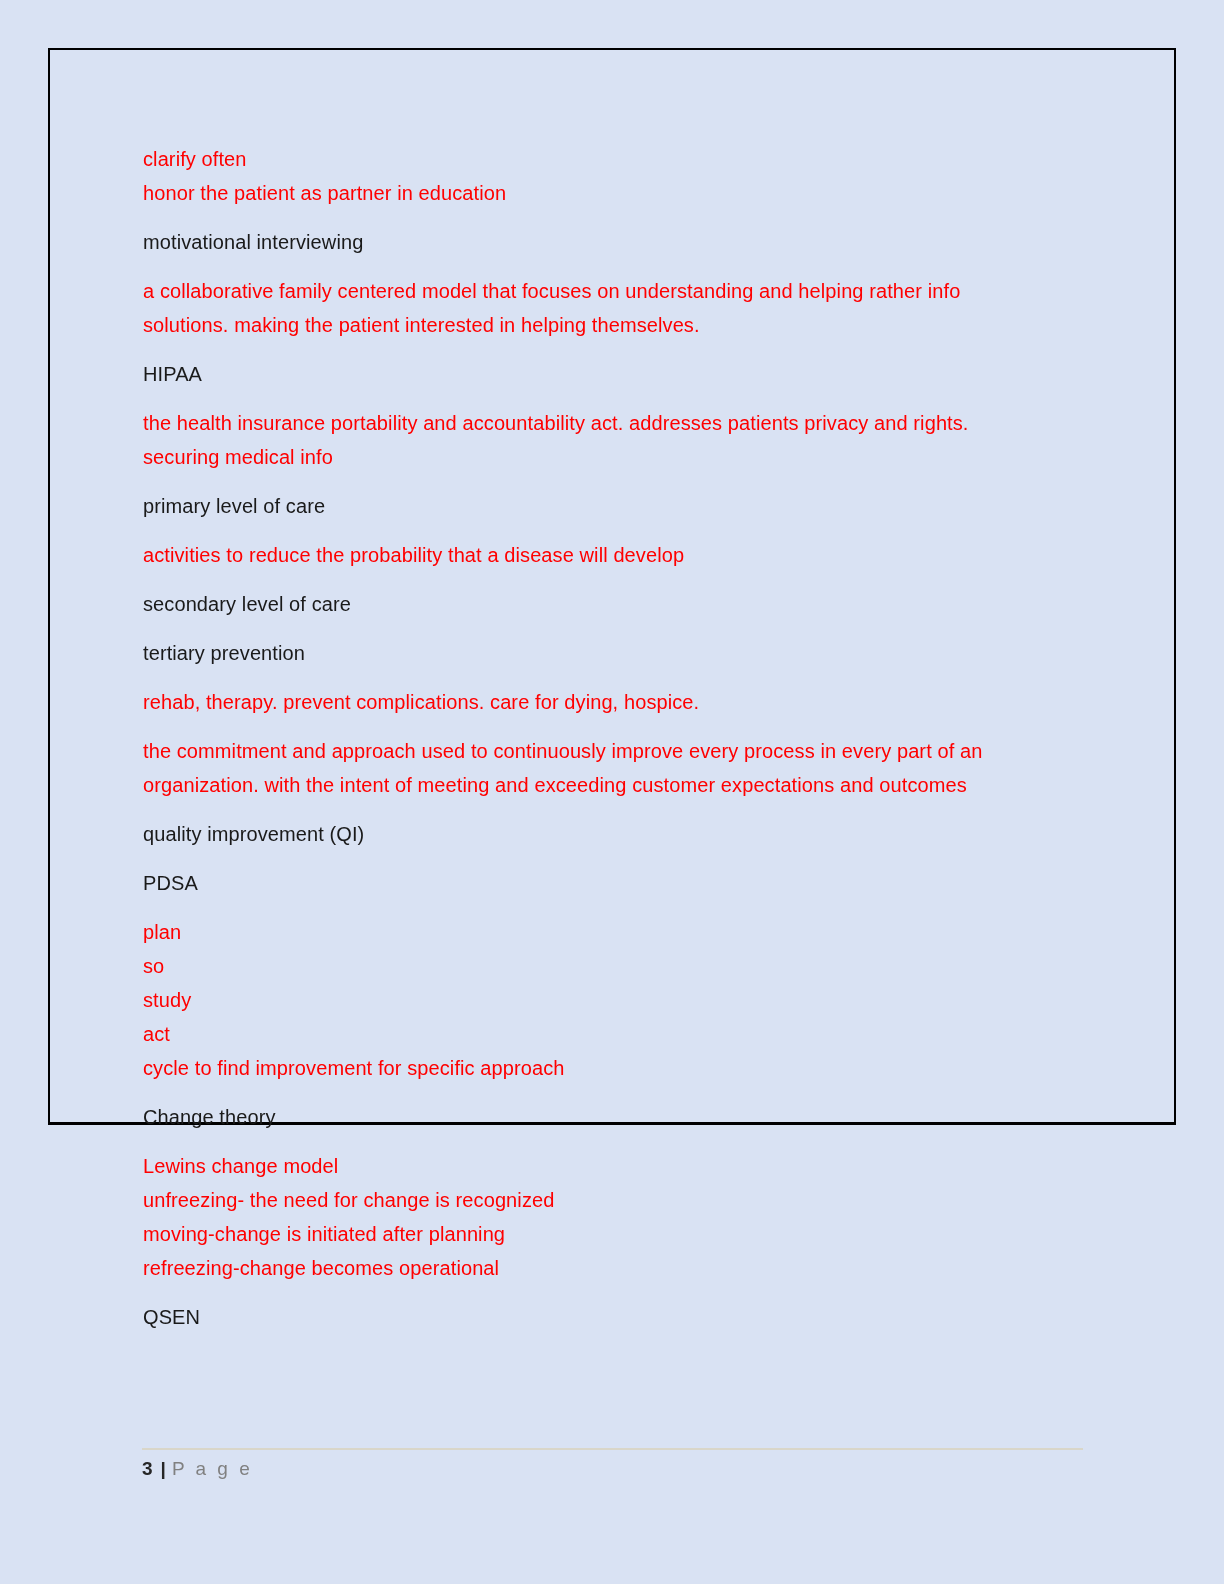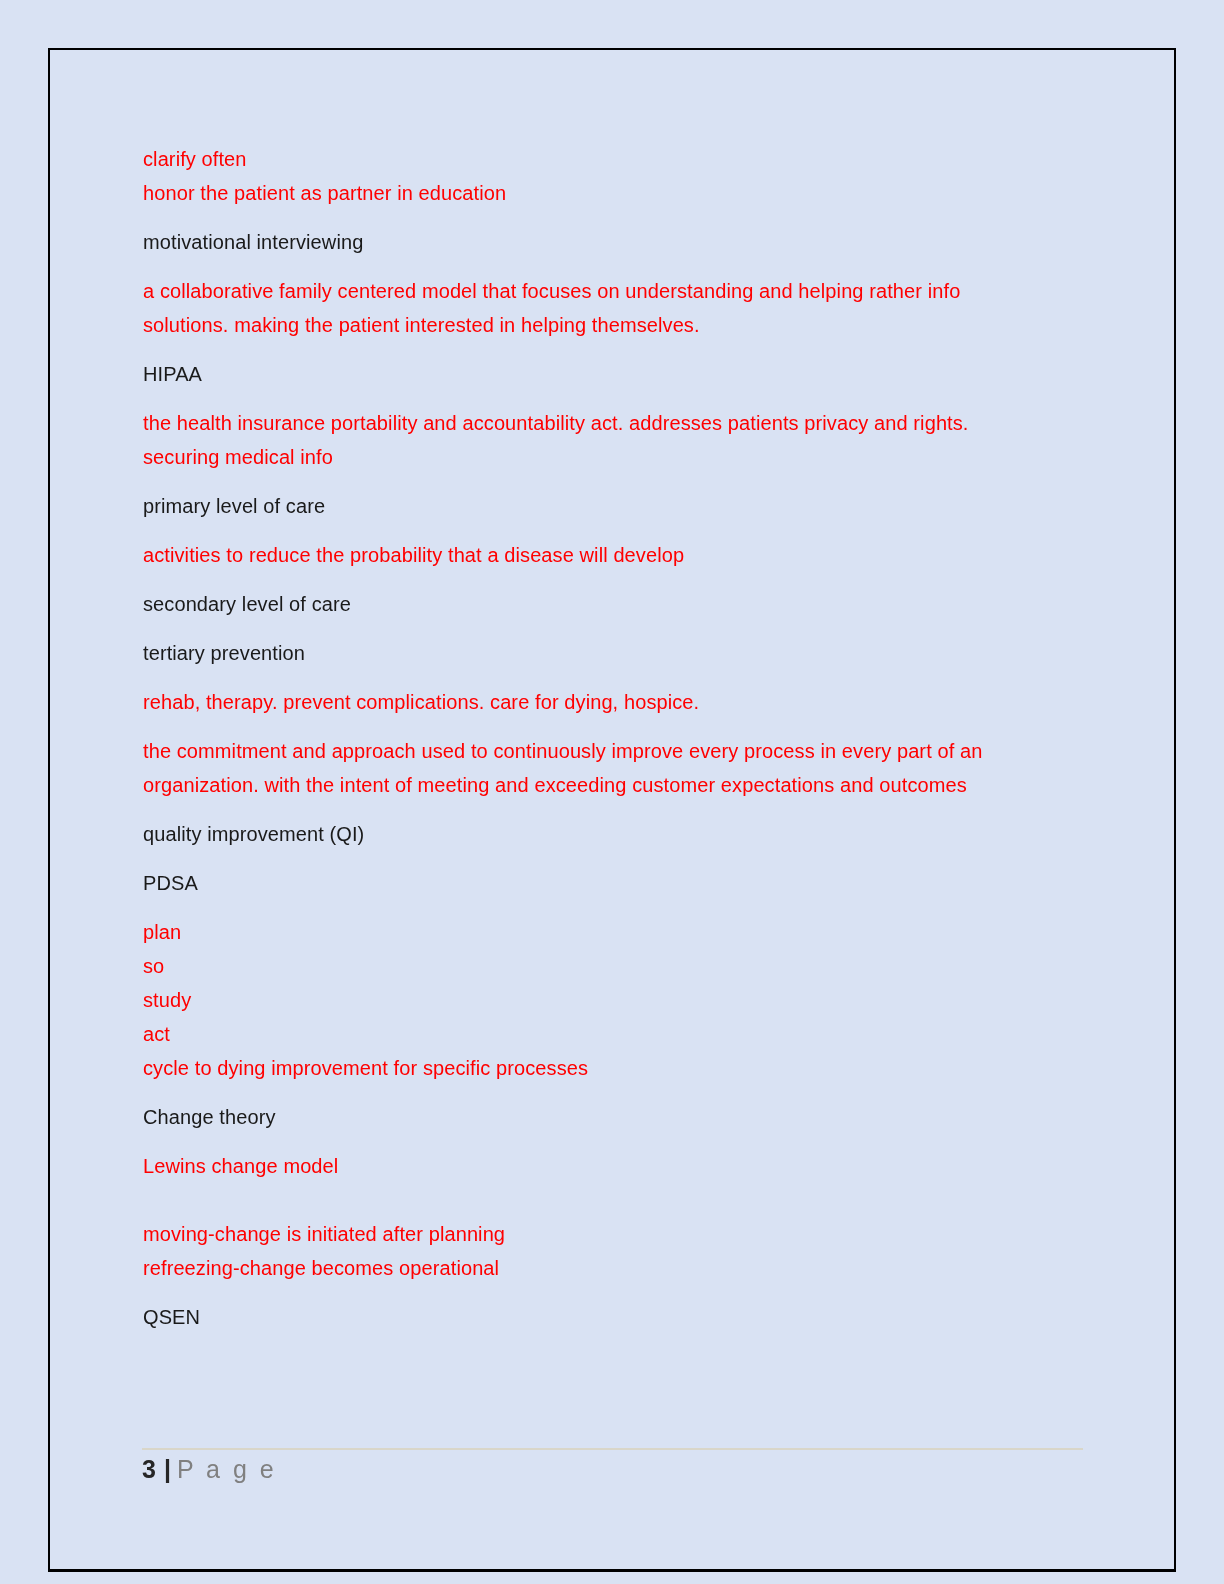--- a/index.html
+++ b/index.html
@@ -12,21 +12,21 @@
     position: relative;
     background: var(--bg-color, #d9e2f3);
     font-family: "Liberation Sans", sans-serif;
     overflow: hidden;
   }
   .page-border {
     position: absolute;
     left: 48px;
     top: 48px;
     width: 1128px;
-    height: 1524px;
+    height: 1077px;
     border: 2px solid var(--border-color, #000);
     border-bottom-width: 3px;
     box-sizing: border-box;
   }
   .content {
     position: absolute;
     left: 0;
     top: 0;
     right: 0;
     padding: 92px 60px 0 93px;
@@ -50,21 +50,21 @@
     top: 1398px;
     width: 941px;
   }
   .footer-rule {
     height: 2px;
     width: 100%;
     background: var(--footer-rule-color, #d9d6c9);
     margin-bottom: 7px;
   }
   .footer-text {
-    font-size: 25px;
+    font-size: 19px;
     line-height: 24px;
     color: #262626;
   }
   .pagenum {
     font-weight: bold;
     color: #262626;
   }
   .sep {
     font-weight: bold;
     color: #262626;
@@ -87,23 +87,23 @@
         <p class="para term"><span>HIPAA</span></p>
         <p class="para definition"><span>the health insurance portability and accountability act. addresses patients privacy and rights.</span><br><span>securing medical info</span></p>
         <p class="para term"><span>primary level of care</span></p>
         <p class="para definition"><span>activities to reduce the probability that a disease will develop</span></p>
         <p class="para term"><span>secondary level of care</span></p>
         <p class="para term"><span>tertiary prevention</span></p>
         <p class="para definition"><span>rehab, therapy. prevent complications. care for dying, hospice.</span></p>
         <p class="para definition"><span>the commitment and approach used to continuously improve every process in every part of an</span><br><span>organization. with the intent of meeting and exceeding customer expectations and outcomes</span></p>
         <p class="para term"><span>quality improvement (QI)</span></p>
         <p class="para term"><span>PDSA</span></p>
-        <p class="para definition"><span>plan</span><br><span>so</span><br><span>study</span><br><span>act</span><br><span>cycle to dying improvement for specific processes</span></p>
+        <p class="para definition"><span>plan</span><br><span>so</span><br><span>study</span><br><span>act</span><br><span>cycle to find improvement for specific approach</span></p>
         <p class="para term"><span>Change theory</span></p>
-        <p class="para definition"><span>Lewins change model</span><br><br><span>moving-change is initiated after planning</span><br><span>refreezing-change becomes operational</span></p>
+        <p class="para definition"><span>Lewins change model</span><br><span>unfreezing- the need for change is recognized</span><br><span>moving-change is initiated after planning</span><br><span>refreezing-change becomes operational</span></p>
         <p class="para term"><span>QSEN</span></p>
       </div>
   </div>
   <div class="footer">
     <div class="footer-rule"></div>
     <div class="footer-text">
       <span class="pagenum">3</span><span class="sep">|</span><span class="pagelabel">P a g e</span>
     </div>
   </div>
 </div>

